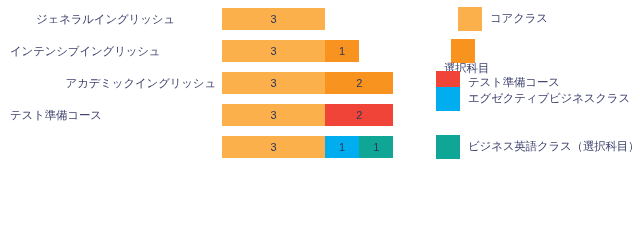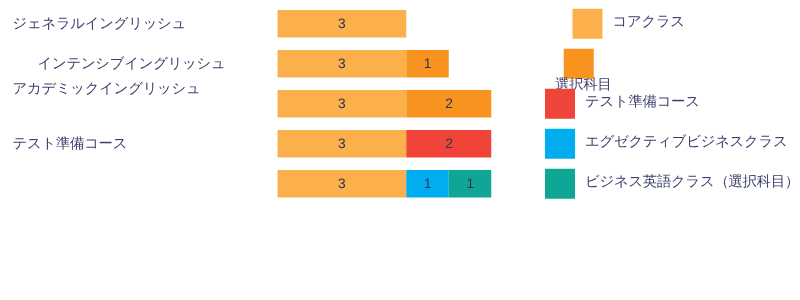--- a/index.html
+++ b/index.html
@@ -99,23 +99,23 @@
     line-height: 1;
     letter-spacing: -0.2px;
   }
 </style>
 </head>
 <body>
 
 <div id="chart-root">
 
   <div class="cat-labels">
-      <div class="cat-label" style="top: 8px;">ジェネラルイングリッシュ</div>
-      <div class="cat-label" style="top: 40px; margin-left: 20px;">インテンシブイングリッシュ</div>
-      <div class="cat-label" style="top: 60px;">アカデミックイングリッシュ</div>
+      <div class="cat-label" style="top: 8px; margin-left: 26px;">ジェネラルイングリッシュ</div>
+      <div class="cat-label" style="top: 40px;">インテンシブイングリッシュ</div>
+      <div class="cat-label" style="top: 72px; text-align: right;">アカデミックイングリッシュ</div>
       <div class="cat-label" style="top: 104px;">テスト準備コース</div>
     </div>
 
   <div class="plot">
       <div class="bar-row" style="top: 8px;">
         <div class="seg" style="background: rgb(251, 176, 76); width: 102.9px;">
           <span class="seg-value">3</span>
         </div>
       </div>
       <div class="bar-row" style="top: 40px;">
@@ -161,21 +161,21 @@
         <span class="legend-label">コアクラス</span>
       </div>
       <div class="legend-item" style="top: 39px; flex-direction: column;">
         <span class="legend-swatch" style="background: rgb(247, 147, 30);"></span>
         <span class="legend-label">選択科目</span>
       </div>
       <div class="legend-item" style="top: 71px;">
         <span class="legend-swatch" style="background: rgb(240, 68, 56);"></span>
         <span class="legend-label">テスト準備コース</span>
       </div>
-      <div class="legend-item" style="top: 103px; text-align: right;">
+      <div class="legend-item" style="top: 87px; text-align: right;">
         <span class="legend-swatch" style="background: rgb(0, 174, 239);"></span>
         <span class="legend-label">エグゼクティブビジネスクラス</span>
       </div>
       <div class="legend-item" style="top: 135px; justify-content: flex-end;">
         <span class="legend-swatch" style="background: rgb(16, 166, 149);"></span>
         <span class="legend-label">ビジネス英語クラス（選択科目）</span>
       </div>
     </div>
 
 </div>

